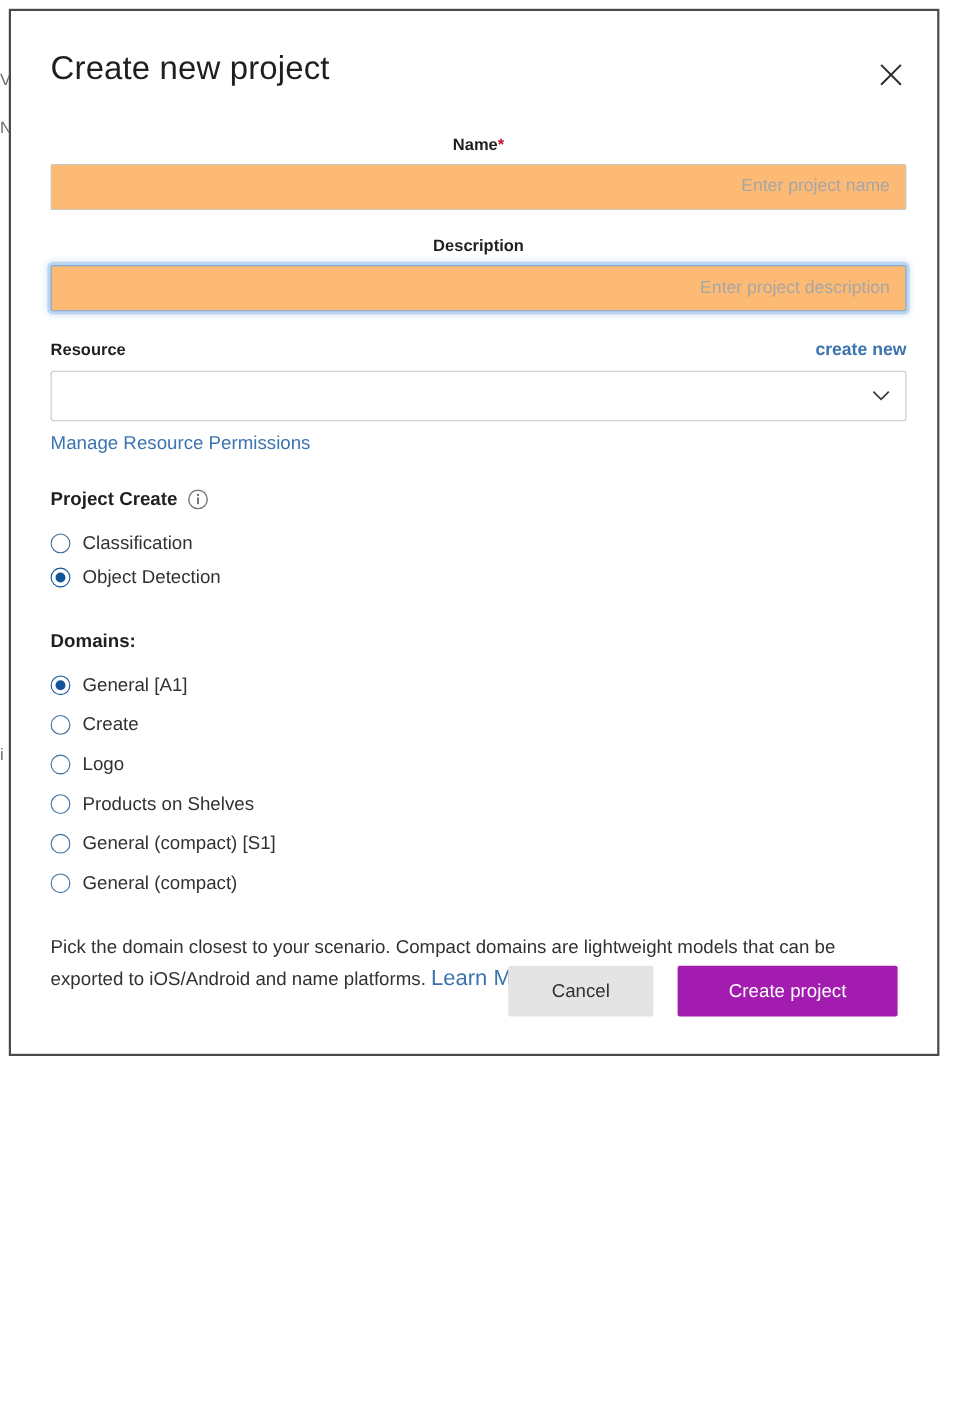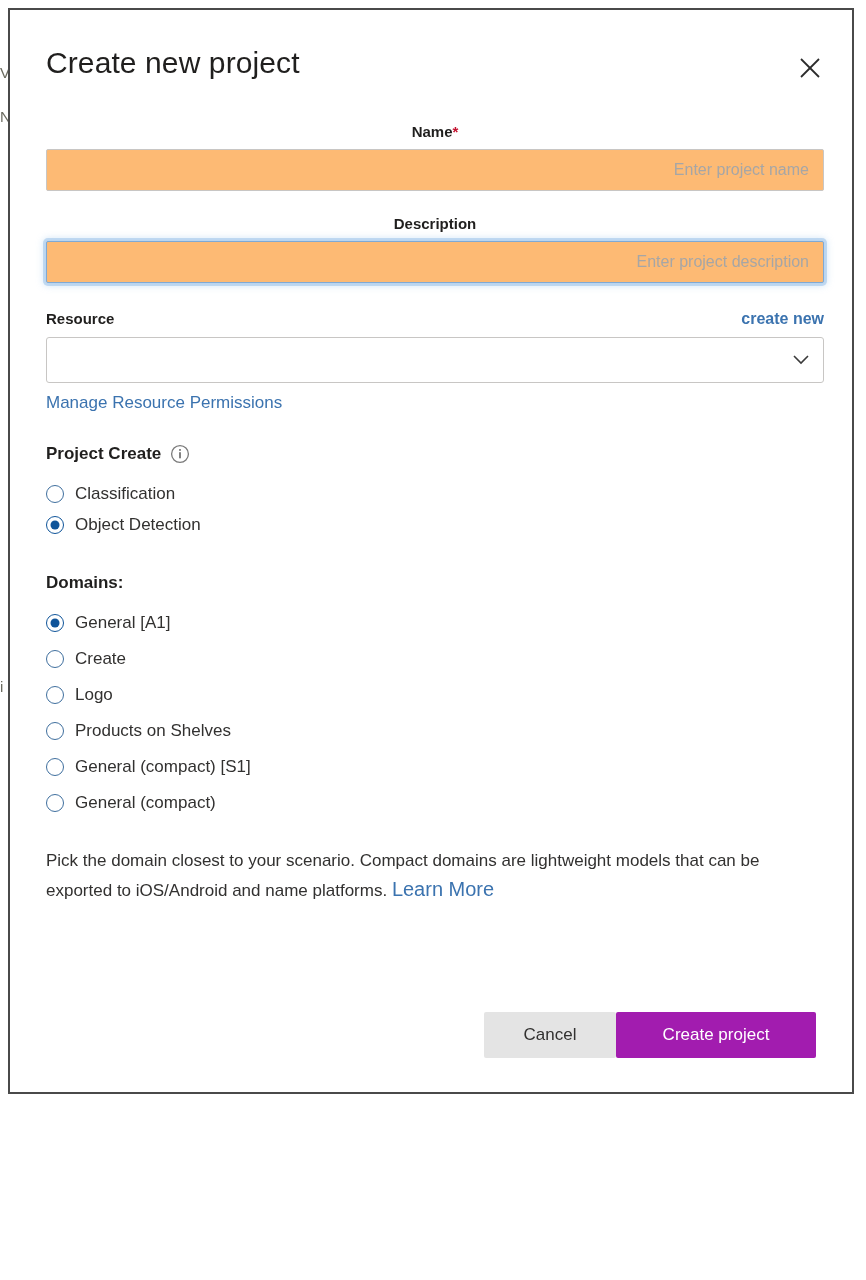--- a/index.html
+++ b/index.html
@@ -36,21 +36,21 @@
   .bg-sliver.s1 { top: 64px; }
   .bg-sliver.s2 { top: 108px; }
   .bg-sliver.s3 { top: 678px; }
 
   
   .dialog {
     position: absolute;
     left: 8px;
     top: 8px;
     width: 846px;
-    height: 1086px;
+    height: 952px;
     background: #ffffff;
     border: 2px solid #4a4a4a;
     box-sizing: border-box;
     overflow: hidden;
   }
 
   .dialog-inner {
     position: relative;
     width: 100%;
     height: 100%;
@@ -249,20 +249,21 @@
     color: #323130;
     width: 778px;
   }
 
   .footer {
     position: absolute;
     right: 36px;
     bottom: 34px;
     display: flex;
     align-items: center;
+    gap: 22px;
     justify-content: space-between;
   }
   .btn {
     border: none;
     border-radius: 2px;
     font-family: "Liberation Sans", sans-serif;
     font-size: 17px;
     cursor: pointer;
     height: 46px;
     padding: 0 18px;

